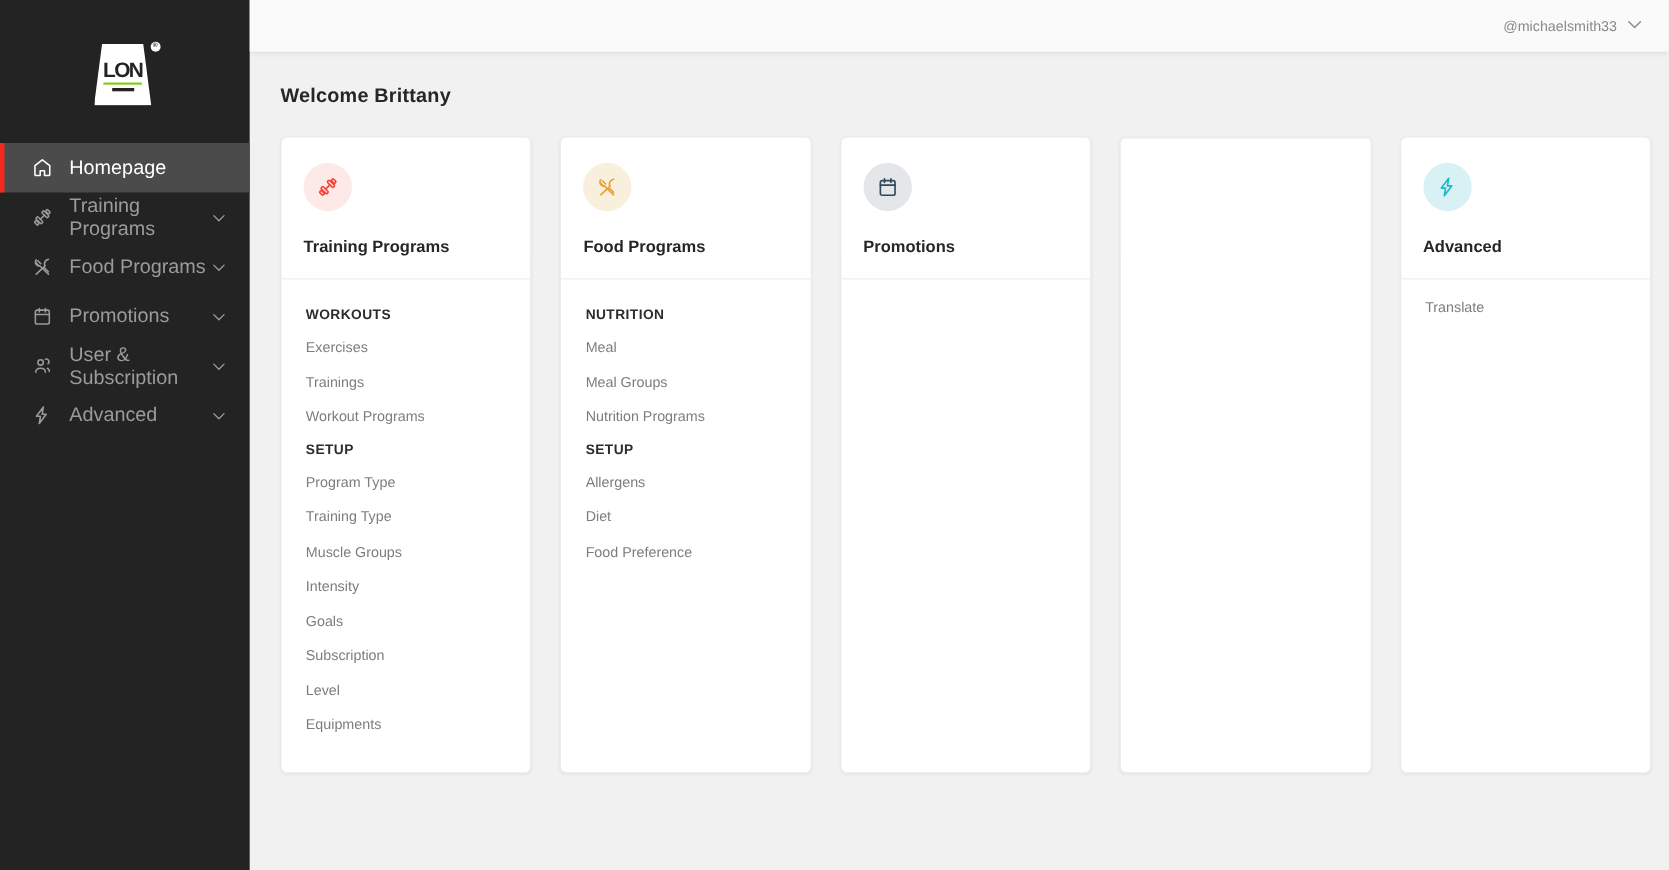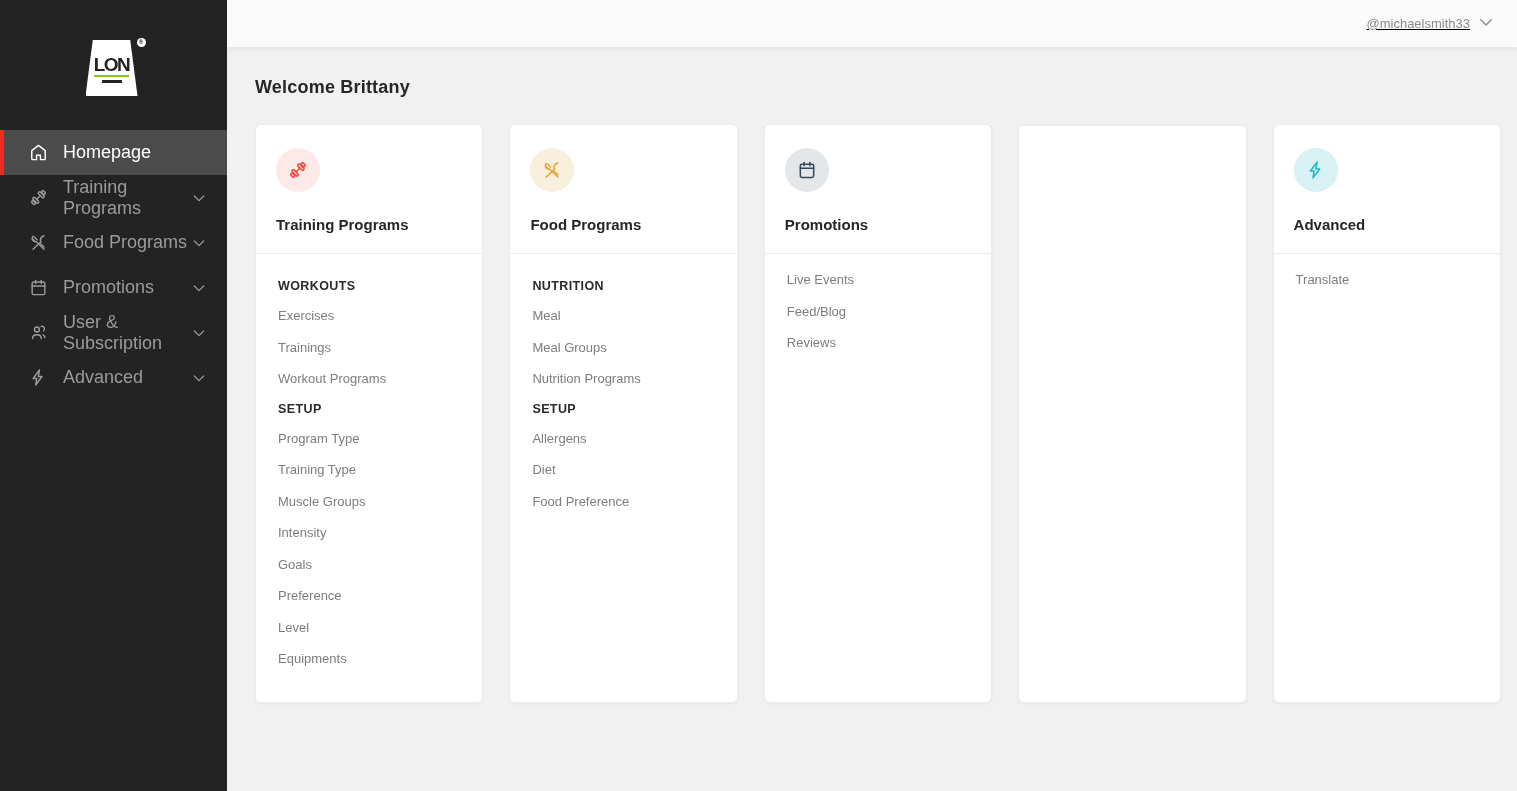--- a/index.html
+++ b/index.html
@@ -64,21 +64,20 @@
 
   
   .main { flex:1; display:flex; flex-direction:column; height:791px; }
   .topbar {
     height:47px; min-height:47px;
     background:#fafafa;
     display:flex; align-items:center; justify-content:flex-end;
     padding-right:22px;
     position:relative; z-index:2;
     box-shadow:0 2px 5px rgba(0,0,0,0.07);
-    text-decoration:underline;
   }
   .user-menu {
     display:flex; align-items:center; gap:7px;
     color:#8a8a8a; font-size:13px; cursor:pointer;
   }
   .user-menu svg { width:18px; height:18px; }
 
   .content {
     flex:1;
     padding:30px 16px 0 28px;
@@ -267,21 +266,21 @@
               <div class="card-item">Trainings</div>
               <div class="card-item">Workout Programs</div>
             </div>
             <div class="card-section">
               <div class="section-heading">SETUP</div>
               <div class="card-item">Program Type</div>
               <div class="card-item">Training Type</div>
               <div class="card-item">Muscle Groups</div>
               <div class="card-item">Intensity</div>
               <div class="card-item">Goals</div>
-              <div class="card-item">Preference</div>
+              <div class="card-item">Subscription</div>
               <div class="card-item">Level</div>
               <div class="card-item">Equipments</div>
             </div>
           </div>
         </section>
         <section class="card">
           <div class="card-header">
             <div class="icon-circle" style="background: rgb(249, 239, 221); color: rgb(232, 162, 60);">
               <svg viewBox="0 0 24 24" fill="none" stroke="currentColor" stroke-width="1.8" stroke-linecap="round" stroke-linejoin="round">
                 <path d="M5 4c-1.2 1.8-1.2 4.2.4 5.8 1 1 2.3 1.3 3.5 1L19 20.5"></path>
@@ -314,27 +313,20 @@
               <svg viewBox="0 0 24 24" fill="none" stroke="currentColor" stroke-width="1.8" stroke-linecap="round" stroke-linejoin="round">
                 <rect x="4" y="5" width="16" height="16" rx="2"></rect>
                 <line x1="4" y1="10" x2="20" y2="10"></line>
                 <line x1="8.5" y1="3" x2="8.5" y2="7"></line>
                 <line x1="15.5" y1="3" x2="15.5" y2="7"></line>
               </svg>
             </div>
             <h2 class="card-title">Promotions</h2>
           </div>
           <div class="card-divider"></div>
-          <div class="card-body">
-            <div class="card-section">
-              <div class="card-item">Live Events</div>
-              <div class="card-item">Feed/Blog</div>
-              <div class="card-item">Reviews</div>
-            </div>
-          </div>
         </section>
         <section class="card">
           <div class="card-divider"></div>
         </section>
         <section class="card">
           <div class="card-header">
             <div class="icon-circle" style="background: rgb(216, 241, 245); color: rgb(28, 185, 200);">
               <svg viewBox="0 0 24 24" fill="none" stroke="currentColor" stroke-width="1.8" stroke-linecap="round" stroke-linejoin="round">
                 <path d="M13.2 2.5 5.2 13.2h4.6L8.4 21.5l8-10.7h-4.6z"></path>
               </svg>

